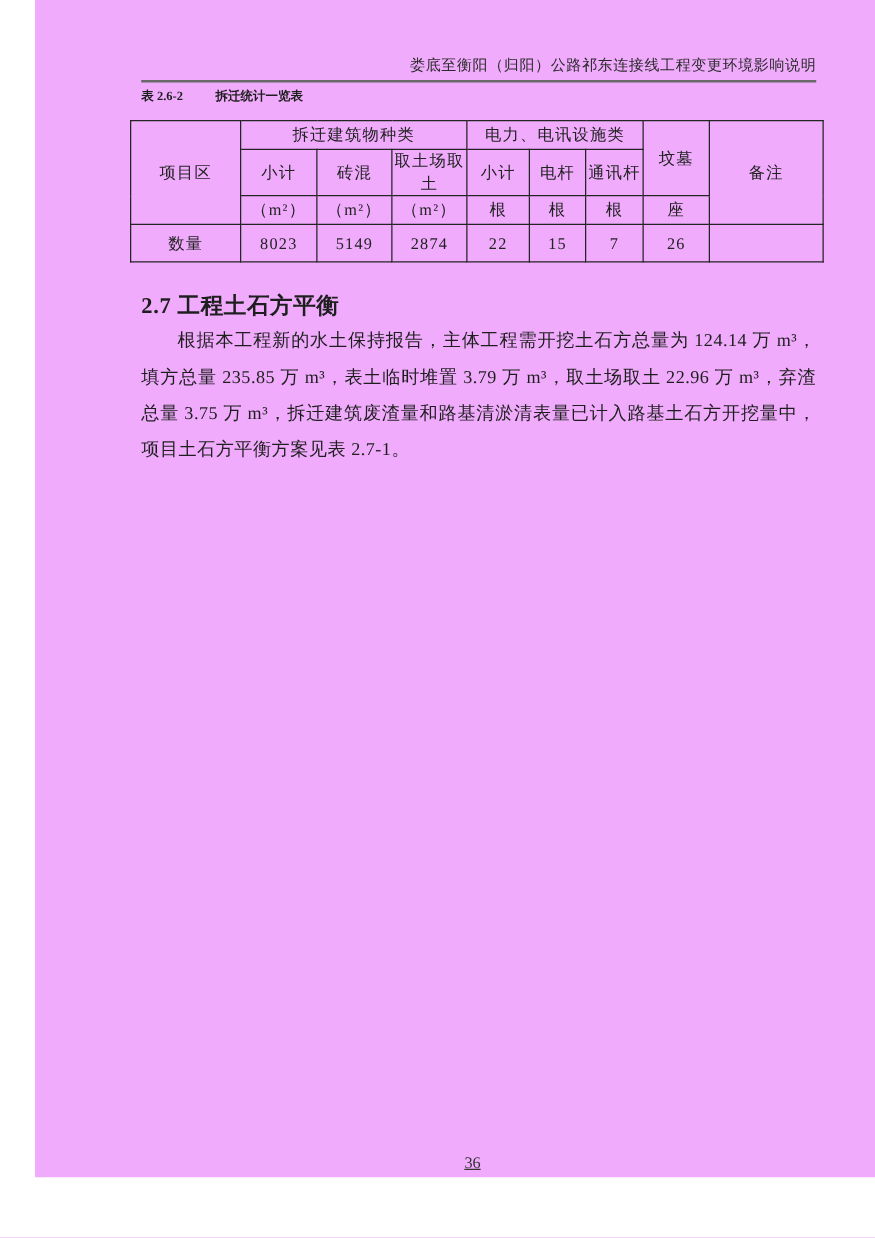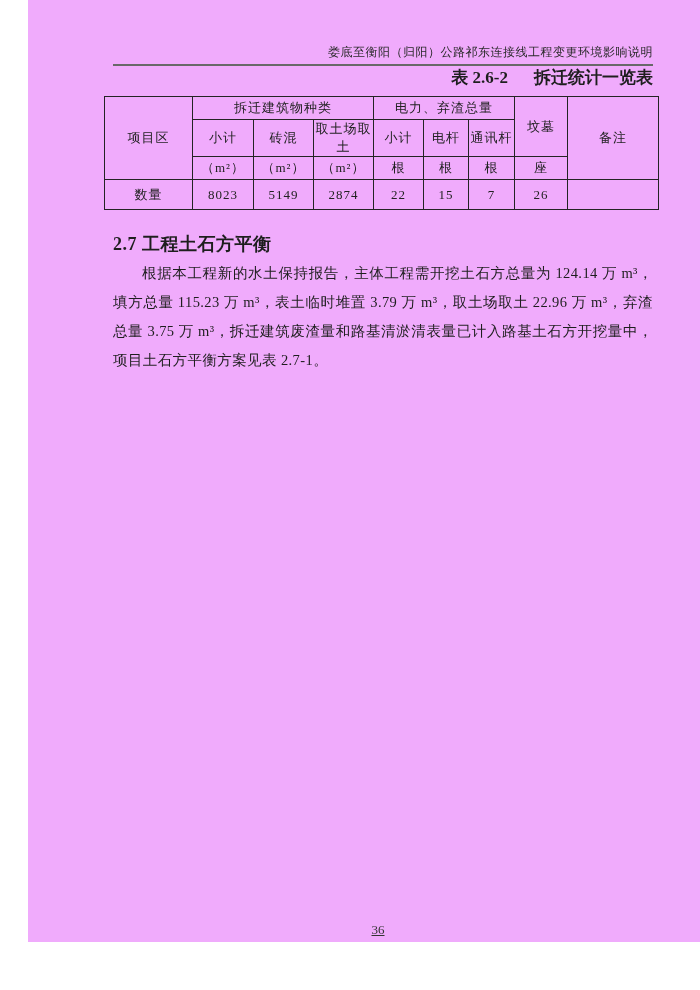--- a/index.html
+++ b/index.html
@@ -29,23 +29,23 @@
   .p1 {
     margin-top: 20px;
     font-size: 14.5px;
     line-height: 29px;
     text-align: justify;
     letter-spacing: 0.4px;
   }
 
   .table-caption {
     margin-top: 2px;
-    text-align: right;
+    text-align: left;
     font-weight: bold;
-    font-size: 17px;
+    font-size: 10px;
     line-height: 20px;
   }
   .table-caption .cap-label { margin-right: 26px; }
 
   table.stat-table {
     margin-top: 8px;
     margin-left: -9px;
     width: 554px;
     border-collapse: collapse;
     table-layout: fixed;
@@ -117,21 +117,21 @@
         <col style="width:50px">
           <col style="width:45px">
           <col style="width:46px">
           <col style="width:53px">
           <col style="width:91px">
       </colgroup>
       <tbody>
           <tr class="r1">
         <td rowspan="3">项目区</td>
         <td colspan="3">拆迁建筑物种类</td>
-        <td colspan="3">电力、弃渣总量</td>
+        <td colspan="3">电力、电讯设施类</td>
         <td rowspan="2">坟墓</td>
         <td rowspan="3">备注</td>
       </tr>
       <tr class="r2">
         <td>小计</td>
         <td>砖混</td>
         <td>取土场取土</td>
         <td>小计</td>
         <td>电杆</td>
         <td>通讯杆</td>
@@ -154,20 +154,20 @@
         <td>15</td>
         <td>7</td>
         <td>26</td>
         <td></td>
       </tr>
     </tbody>
       </table>
 
     <div class="section-heading">2.7 工程土石方平衡</div>
 
-    <p class="p2">根据本工程新的水土保持报告，主体工程需开挖土石方总量为 124.14 万 m³，填方总量 115.23 万 m³，表土临时堆置 3.79 万 m³，取土场取土 22.96 万 m³，弃渣总量 3.75 万 m³，拆迁建筑废渣量和路基清淤清表量已计入路基土石方开挖量中，项目土石方平衡方案见表 2.7-1。</p>
+    <p class="p2">根据本工程新的水土保持报告，主体工程需开挖土石方总量为 124.14 万 m³，填方总量 235.85 万 m³，表土临时堆置 3.79 万 m³，取土场取土 22.96 万 m³，弃渣总量 3.75 万 m³，拆迁建筑废渣量和路基清淤清表量已计入路基土石方开挖量中，项目土石方平衡方案见表 2.7-1。</p>
 
   </div>
 
   <div class="footer">
     <span>36</span>
   </div>
 </div>
 
 </body></html>

